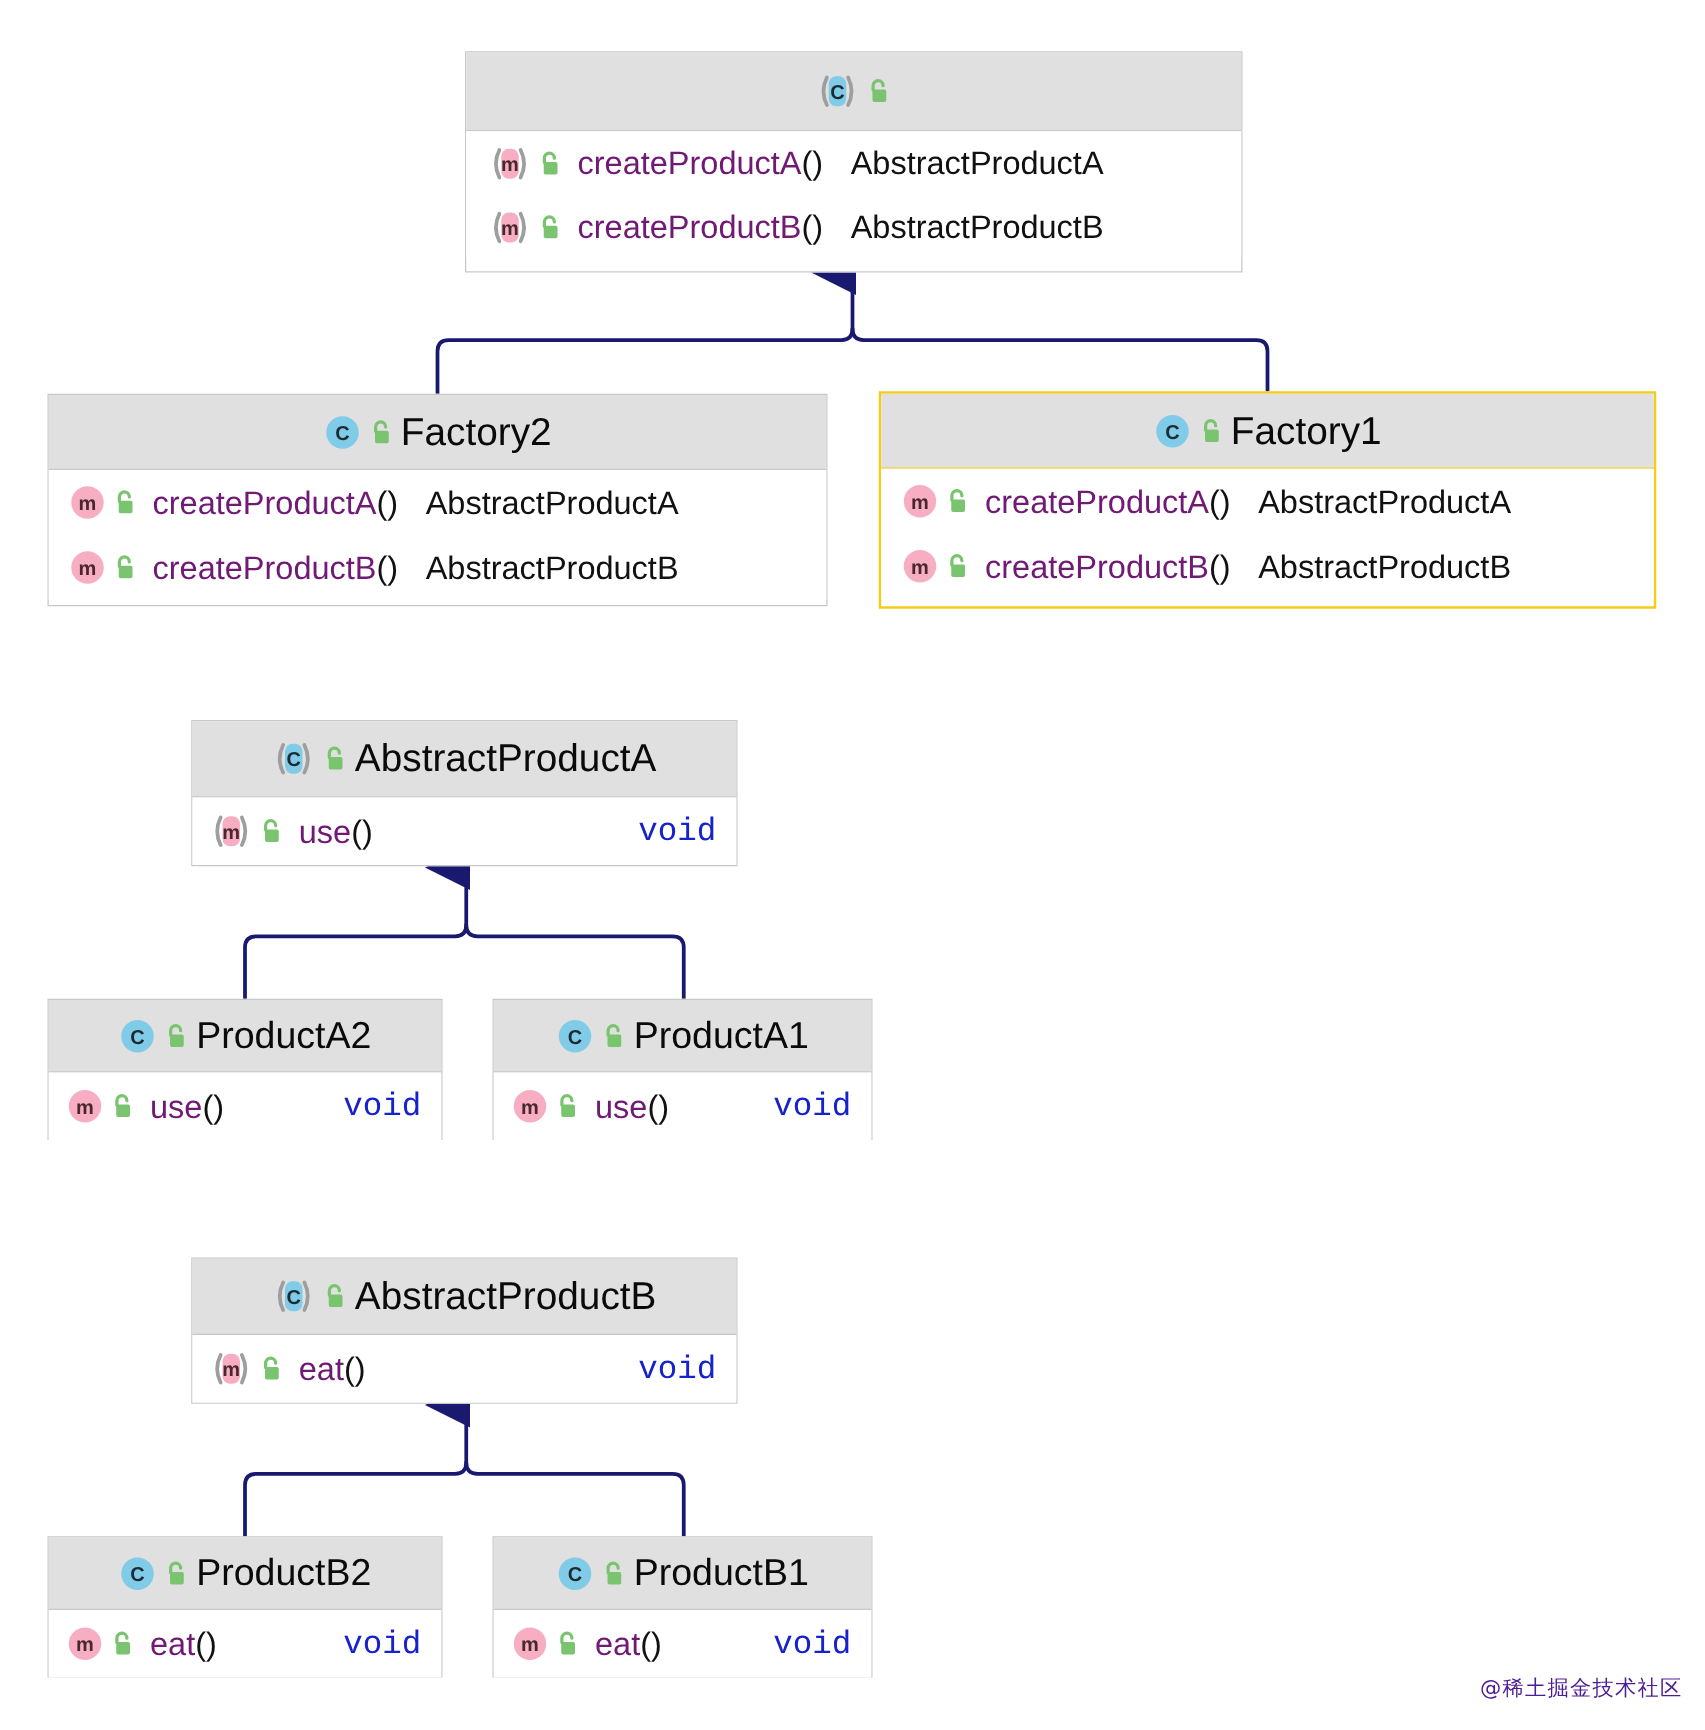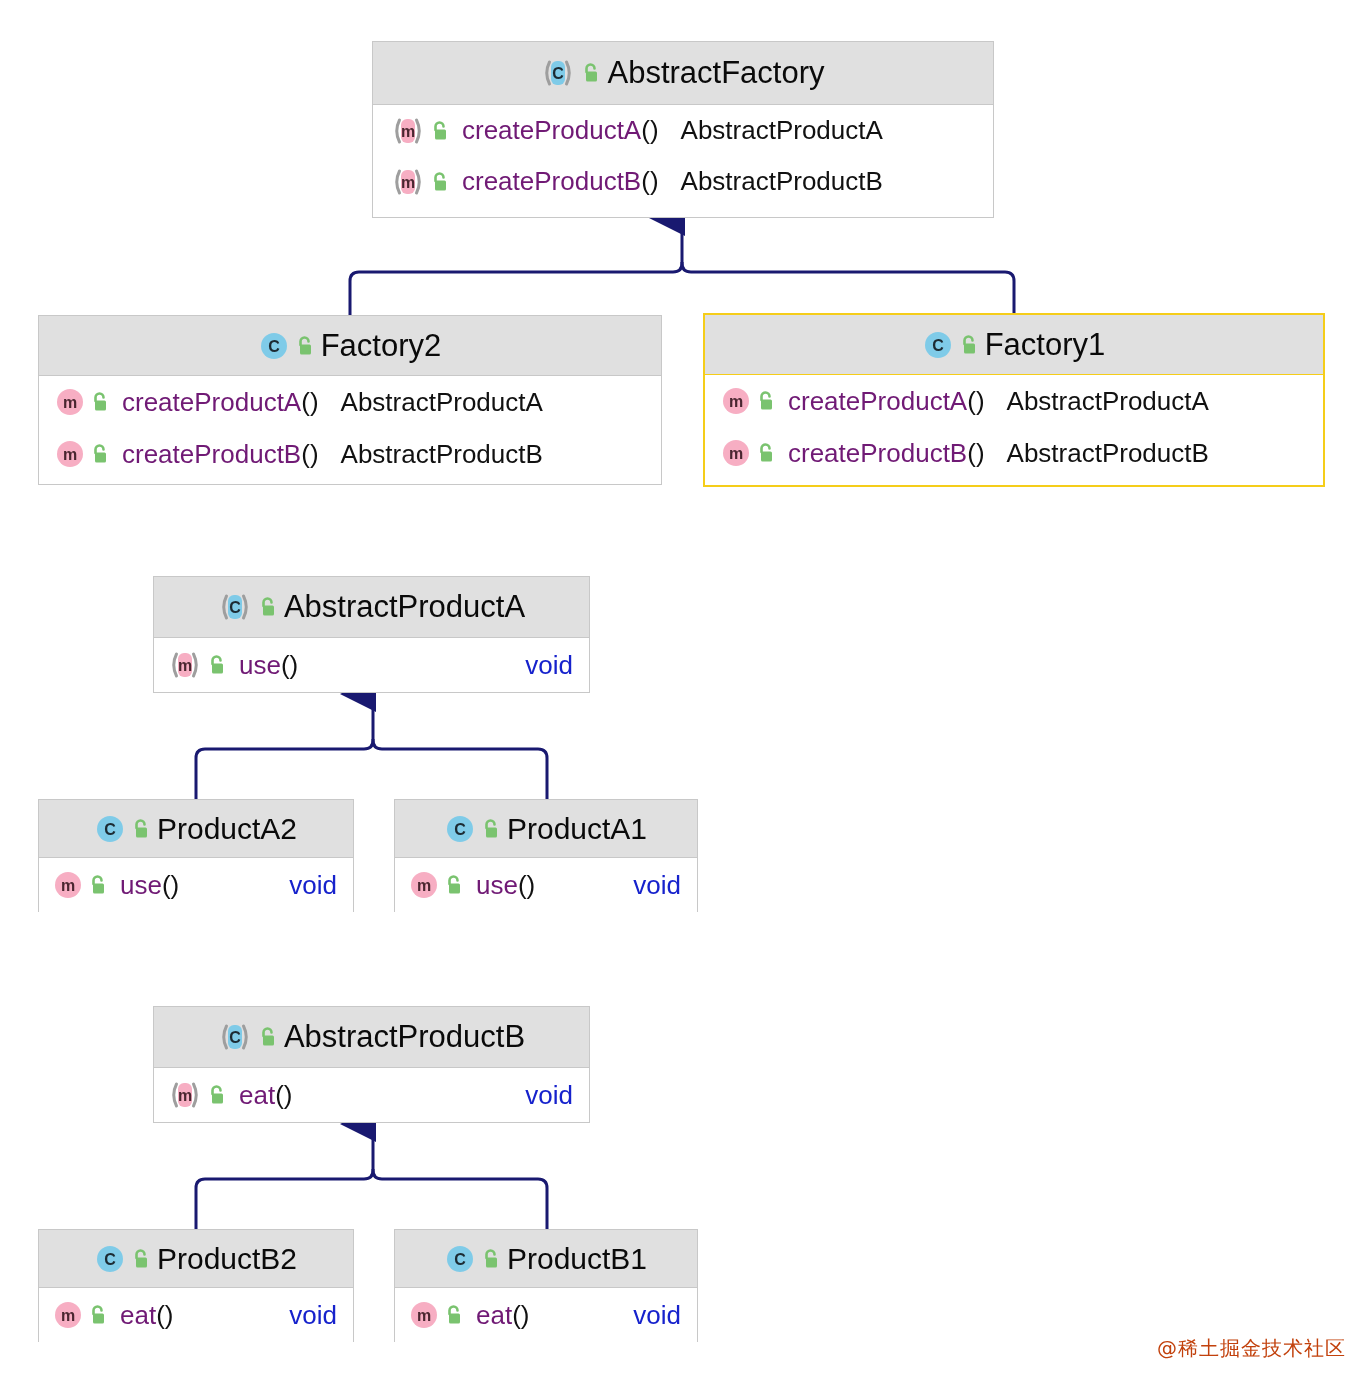--- a/index.html
+++ b/index.html
@@ -83,40 +83,41 @@
     flex: 0 0 auto;
   }
   .member-paren { color: #111111; }
   .member-type {
     color: #111111;
     flex: 0 0 auto;
   }
   .member-type.void-type {
     color: #1622cc;
     margin-left: auto;
+    font-family: Liberation Mono, monospace;
   }
   .member-type.ret-type {
     margin-left: 22px;
   }
 
   
   .icon {
     display: inline-block;
     position: relative;
     flex: 0 0 auto;
     line-height: 0;
   }
 
   
   #watermark {
     position: absolute;
     right: 18px;
     bottom: 22px;
-    color: #c2410c;
-    font-size: 20px;
+    color: #4c1d95;
+    font-size: 17px;
     letter-spacing: 1px;
     z-index: 3;
     white-space: nowrap;
     font-family: "DejaVu Sans", sans-serif;
   }
 </style>
 </head>
 <body>
 
 <div id="canvas">
@@ -156,21 +157,20 @@
           <rect x="10" y="3" width="14" height="24" rx="6" fill="#7fcbe8"></rect>
           <text x="17" y="21" text-anchor="middle" font-family="'Liberation Sans',sans-serif" font-size="16" font-weight="bold" fill="#1c2b33">C</text>
         </svg>
       </span>
       <span class="icon">
         <svg width="20" height="22" viewBox="0 0 20 22">
           <path d="M5.5 10 L5.5 6.5 A4 4 0 0 1 13.5 6.5" stroke="#7ac36f" stroke-width="2.6" fill="none" stroke-linecap="round"></path>
           <rect x="5" y="9.5" width="11" height="10" rx="1.5" fill="#7ac36f"></rect>
         </svg>
       </span>
-      <span class="class-title">AbstractFactory</span>
     </div>
     <div class="class-members">
       <div class="member-row" style="height:51px; font-size:26px; padding-left:18px;">
         <span class="member-icons">
           <span class="icon">
             <svg width="34" height="30" viewBox="0 0 34 30">
               <path d="M8.5 4 Q3 15 8.5 26" stroke="#9e9e9e" stroke-width="3" fill="none" stroke-linecap="round"></path>
               <path d="M25.5 4 Q31 15 25.5 26" stroke="#9e9e9e" stroke-width="3" fill="none" stroke-linecap="round"></path>
               <rect x="10" y="3" width="14" height="24" rx="6" fill="#f7aec3"></rect>
               <text x="17" y="21" text-anchor="middle" font-family="'Liberation Sans',sans-serif" font-size="16" font-weight="bold" fill="#4a2630">m</text>

